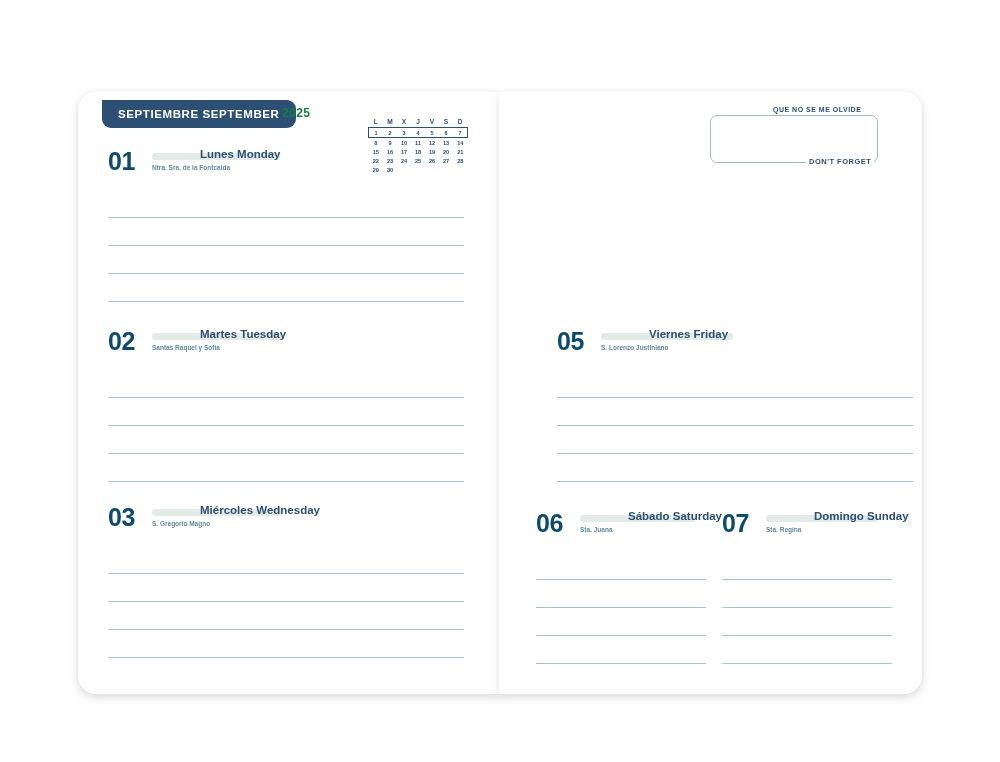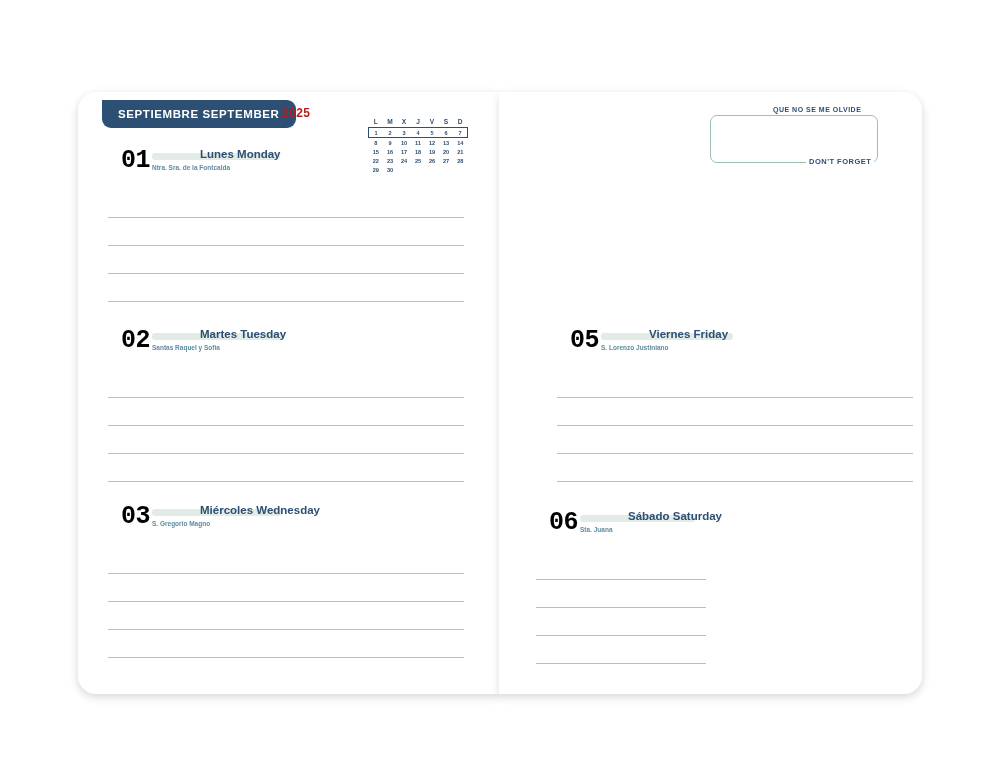--- a/index.html
+++ b/index.html
@@ -62,21 +62,21 @@
     letter-spacing: 0.6px;
     padding: 8px 16px 8px 16px;
     border-top-right-radius: 9px;
     border-bottom-right-radius: 9px;
     border-bottom-left-radius: 9px;
   }
   .year {
     position: absolute;
     left: 204px;
     top: 14px;
-    color: #b91c1c;
+    color: #15803d;
     font-size: 12px;
     font-weight: bold;
     letter-spacing: 0.4px;
   }
 
   
   .mini-cal {
     position: absolute;
     left: 290px;
     top: 25px;
@@ -111,28 +111,27 @@
   
   .day {
     position: absolute;
   }
   .day-head {
     position: relative;
     height: 34px;
   }
   .day-num {
     position: absolute;
-    left: 13px;
+    left: 0;
     top: 0;
     font-size: 25px;
     font-weight: bold;
-    color: #000000;
+    color: #0c4a6e;
     letter-spacing: -0.5px;
     line-height: 26px;
-    font-family: Liberation Mono, monospace;
   }
   .day-name {
     position: absolute;
     left: 44px;
     top: 0;
     font-size: 11.5px;
     font-weight: bold;
     color: #2c4f73;
     white-space: nowrap;
     padding-left: 48px;
@@ -355,17 +354,31 @@
         <div class="saint">Sta. Juana</div>
       </div>
       <div class="lines" style="top:42px;">
         <div class="line"></div>
         <div class="line"></div>
         <div class="line"></div>
         <div class="line"></div>
       </div>
     </div>
 
+    <div class="day" style="left:222px; top:418px; width:170px;">
+      <div class="day-head">
+        <div class="name-bar" style="left:44px; width:112px;"></div>
+        <div class="day-num">07</div>
+        <div class="day-name">Domingo Sunday</div>
+        <div class="saint">Sta. Regina</div>
+      </div>
+      <div class="lines" style="top:42px;">
+        <div class="line"></div>
+        <div class="line"></div>
+        <div class="line"></div>
+        <div class="line"></div>
+      </div>
+    </div>
 
   </div>
 
   <div class="gutter"></div>
 </div>
 
 </body></html>

